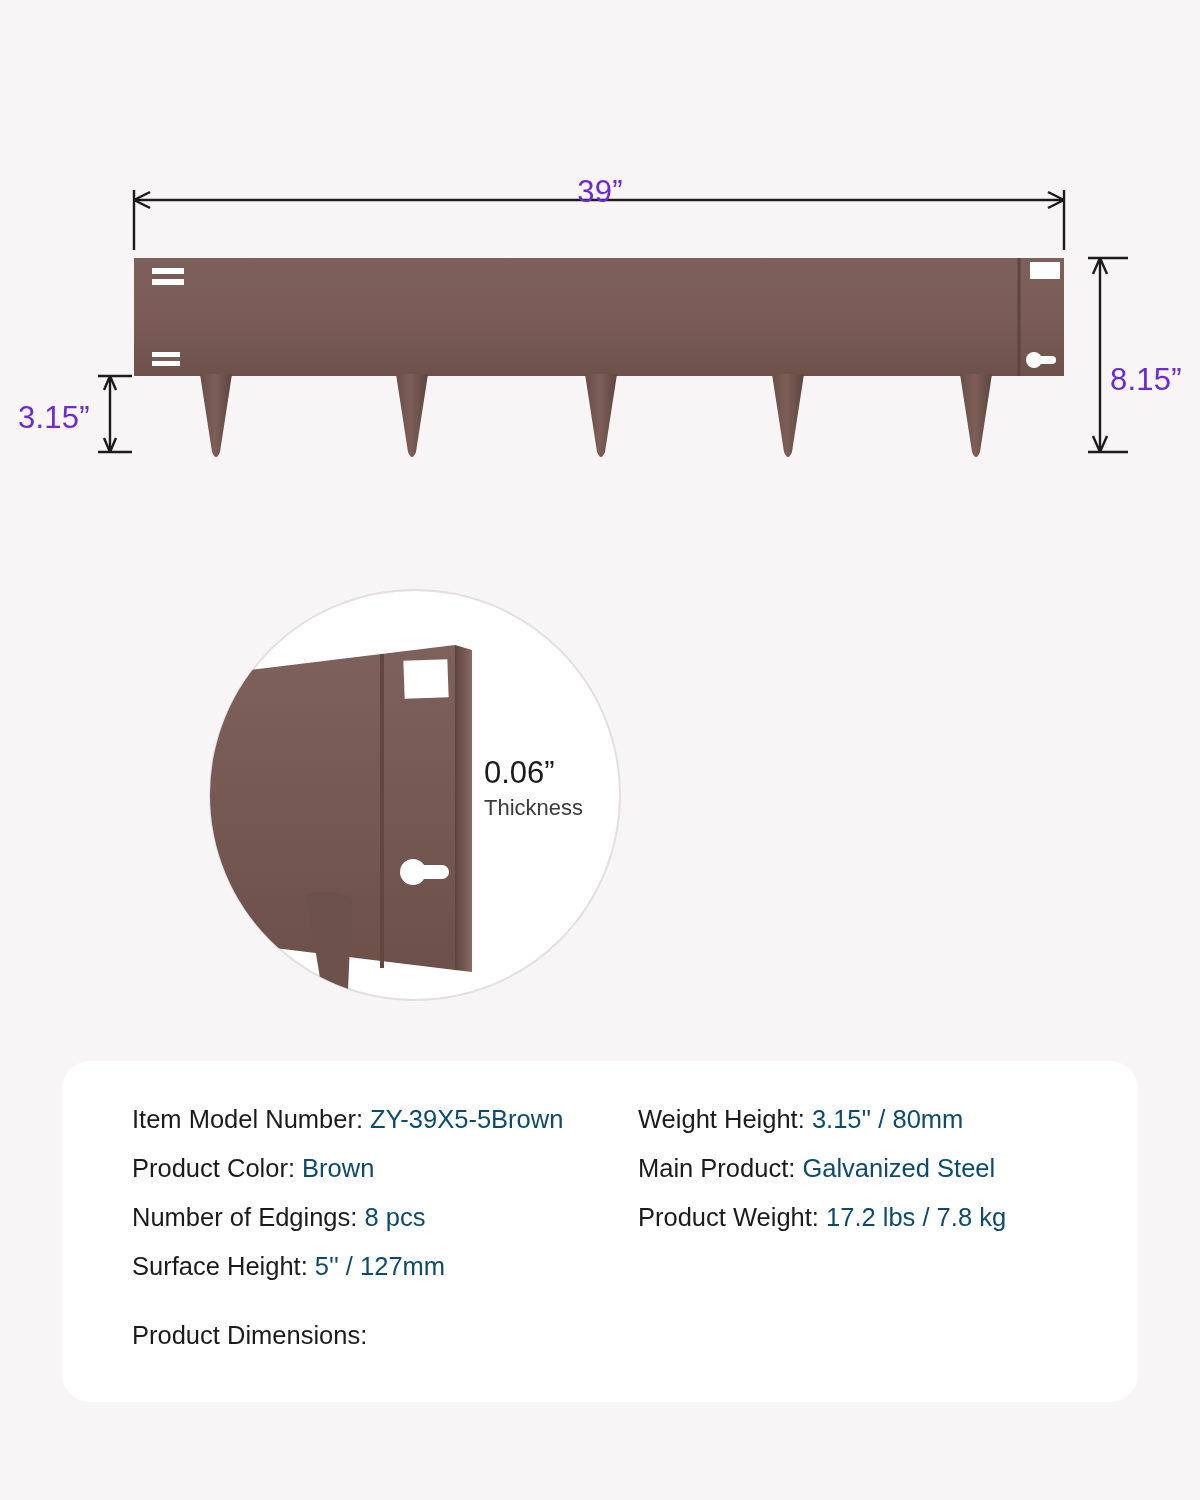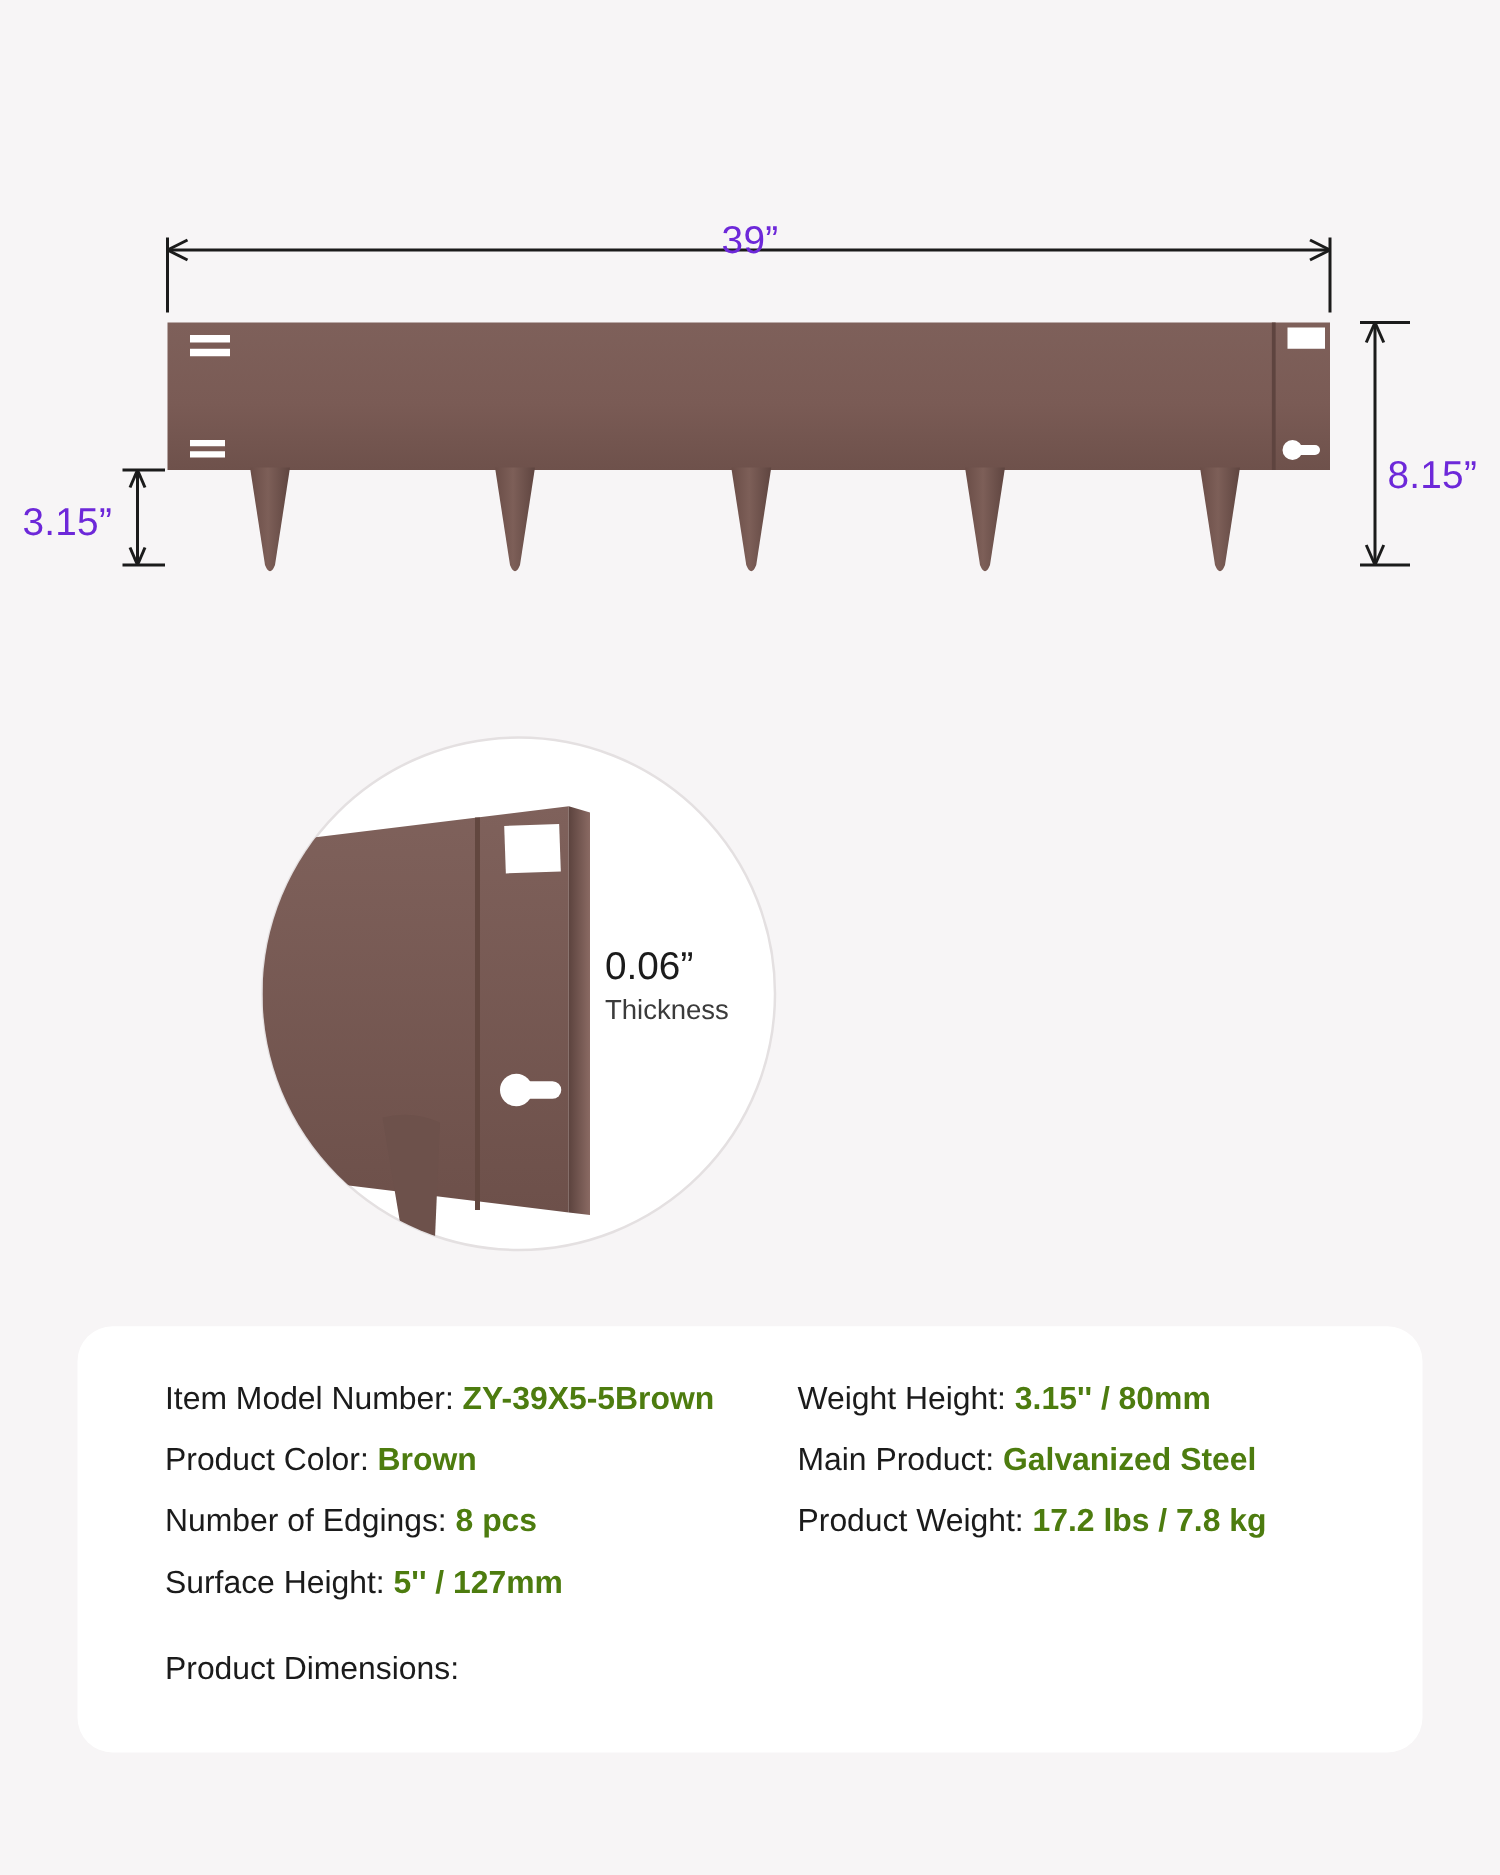--- a/index.html
+++ b/index.html
@@ -104,22 +104,22 @@
   .spec-col.left { padding-left: 34px; }
   .spec-col.right { padding-left: 38px; }
 
   .spec-row {
     font-size: 25.5px;
     line-height: 49px;
     color: #1b1b1b;
     white-space: nowrap;
   }
   .spec-row .val {
-    color: #4d7c0f;
-    font-weight: 700;
+    color: #0c4a6e;
+    font-weight: 400;
   }
   .spec-row.stacked {
     white-space: normal;
     line-height: 41px;
     margin-top: 24px;
   }
   .spec-row.stacked .val {
     display: block;
     margin-top: 2px;
   }

